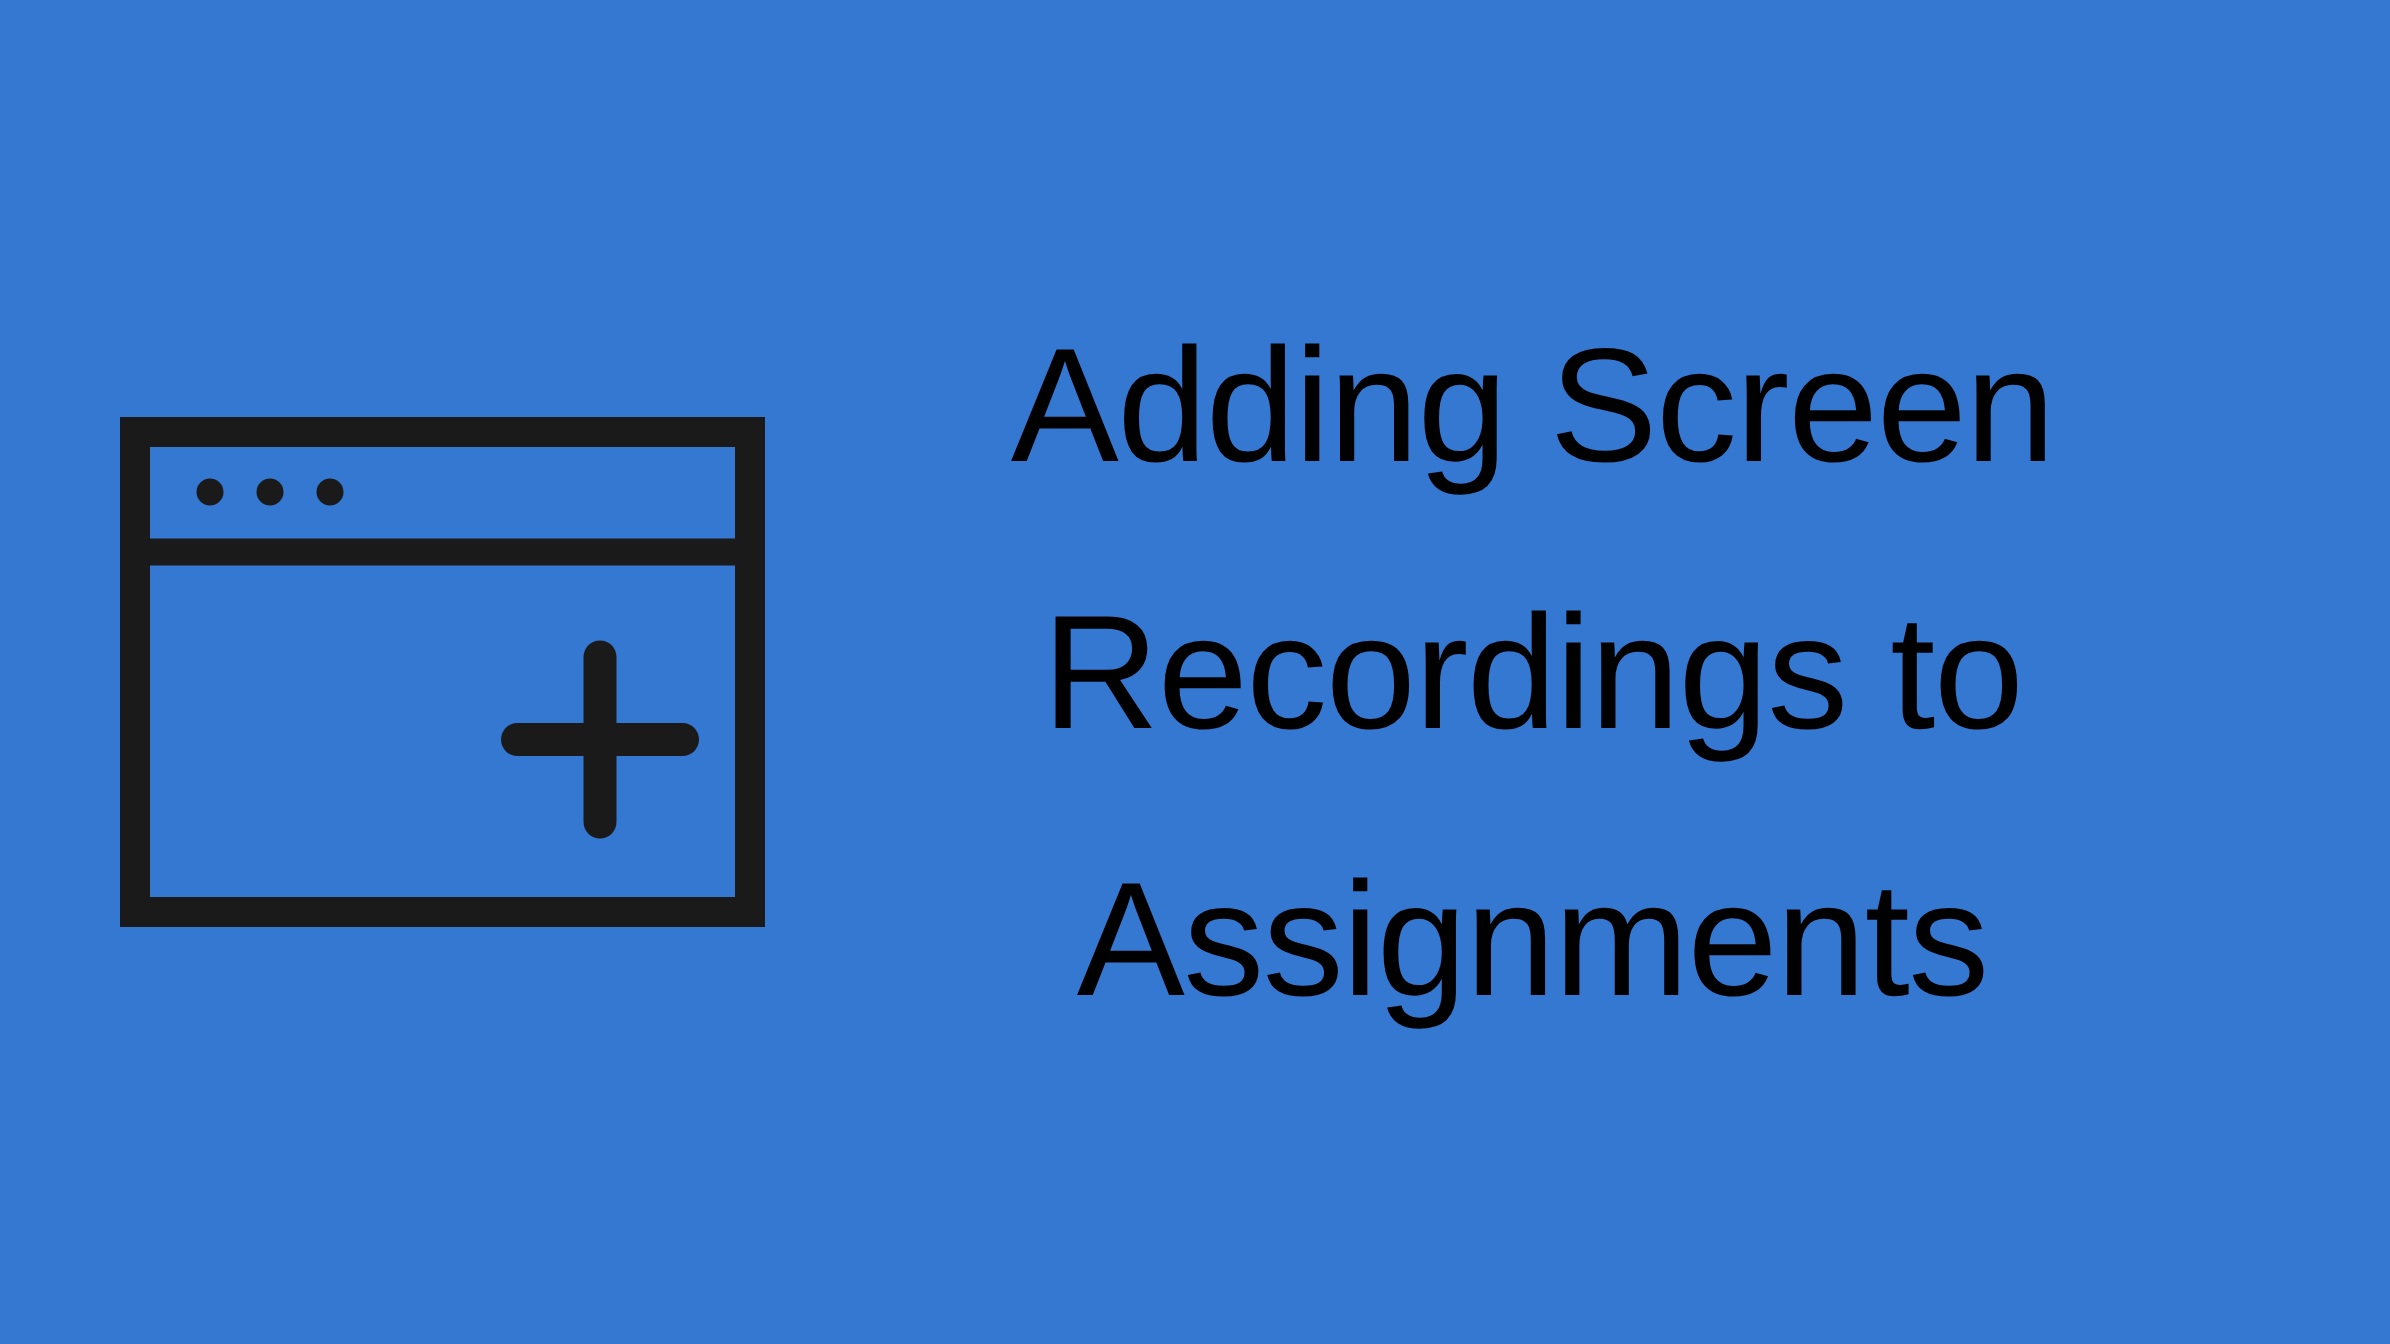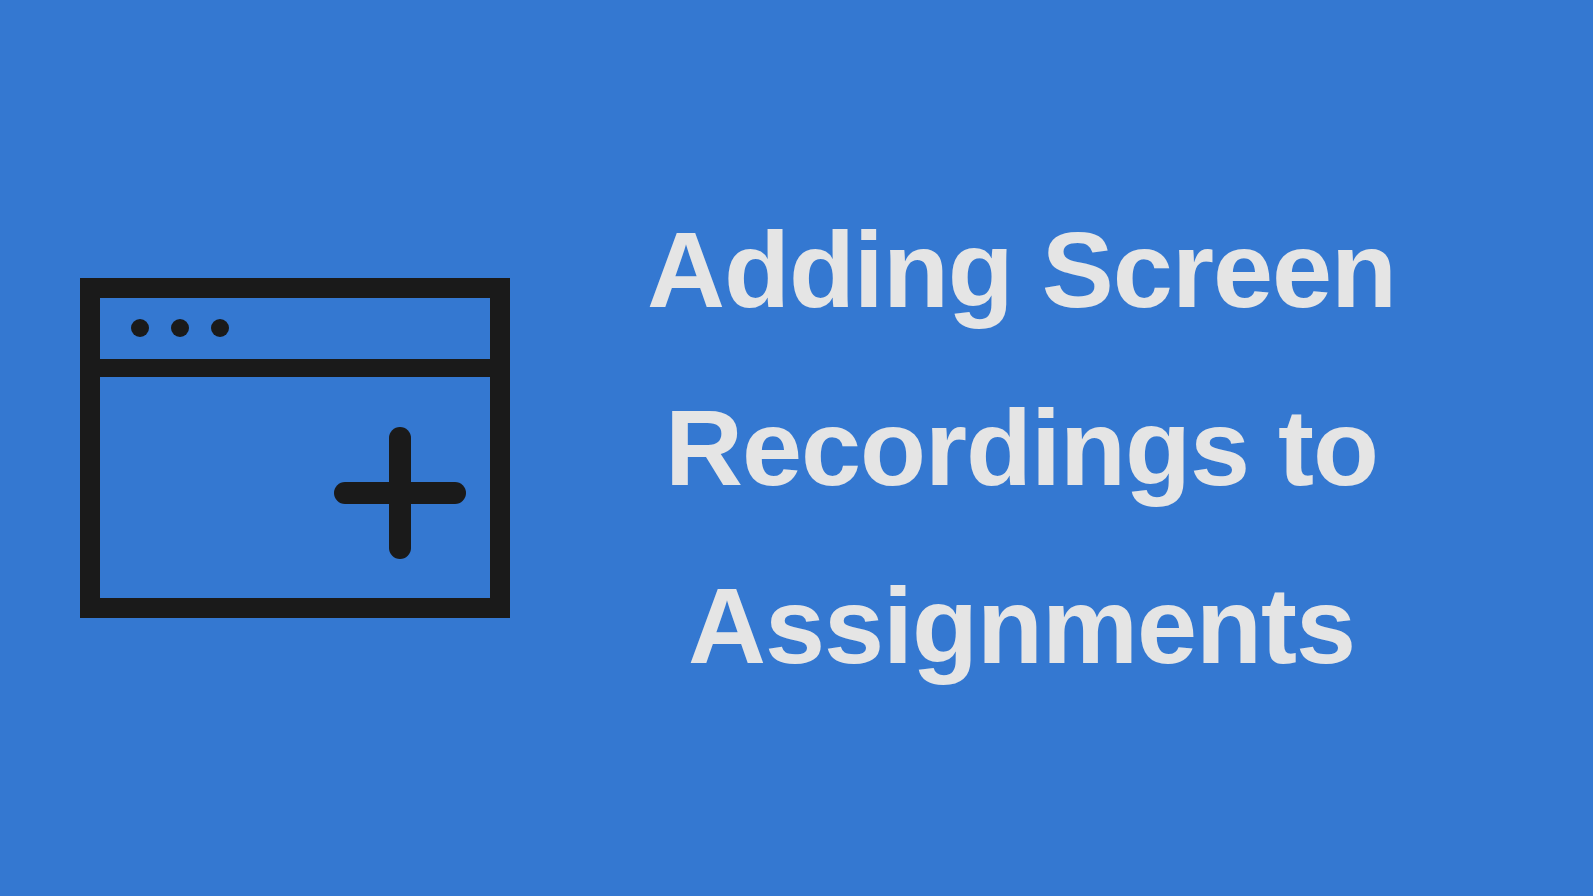--- a/index.html
+++ b/index.html
@@ -27,23 +27,23 @@
       width: 430px;
       height: 340px;
       position: relative;
     }
     .text-wrapper {
       flex: 1;
       text-align: center;
       padding-right: 60px;
     }
     .title {
-      color: #e5e5e5;
+      color: #000000;
       font-size: 108px;
-      font-weight: 700;
+      font-weight: 400;
       line-height: 1.65;
       letter-spacing: -1px;
     }
   </style>
 </head>
 <body>
 
 <div class="container">
   <div class="icon-wrapper">
     <svg viewBox="0 0 430 340" xmlns="http://www.w3.org/2000/svg">

